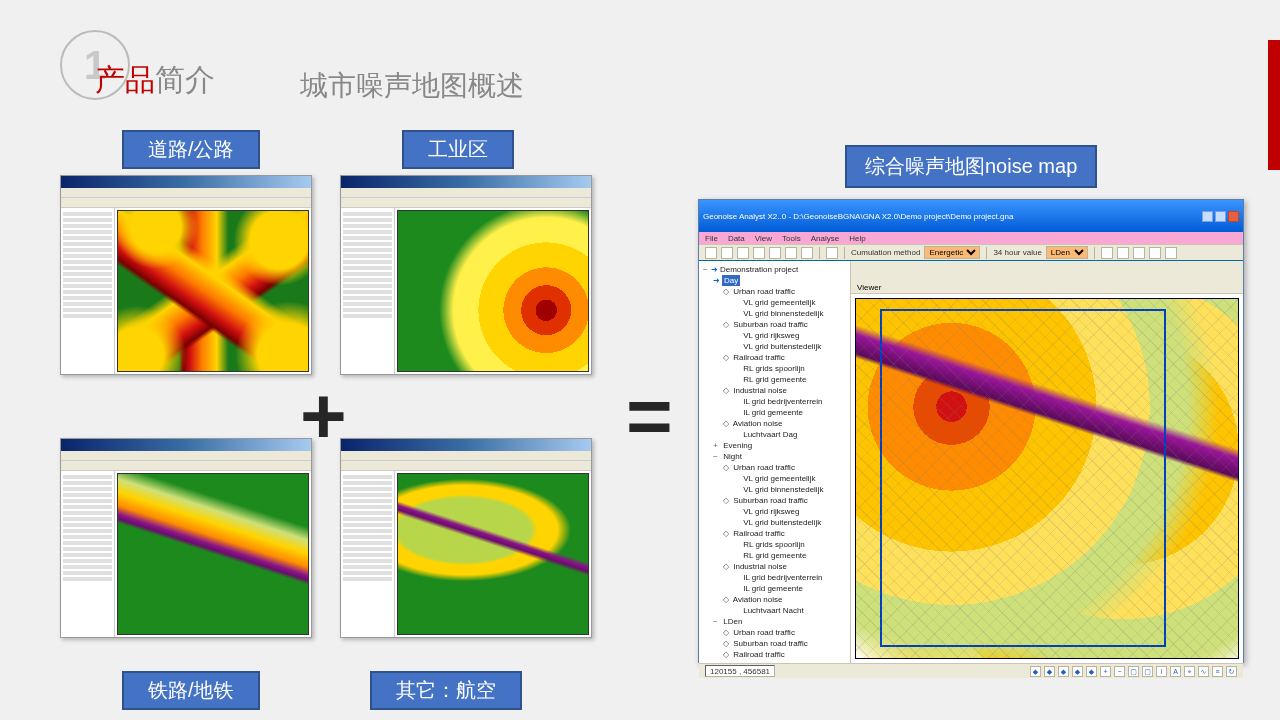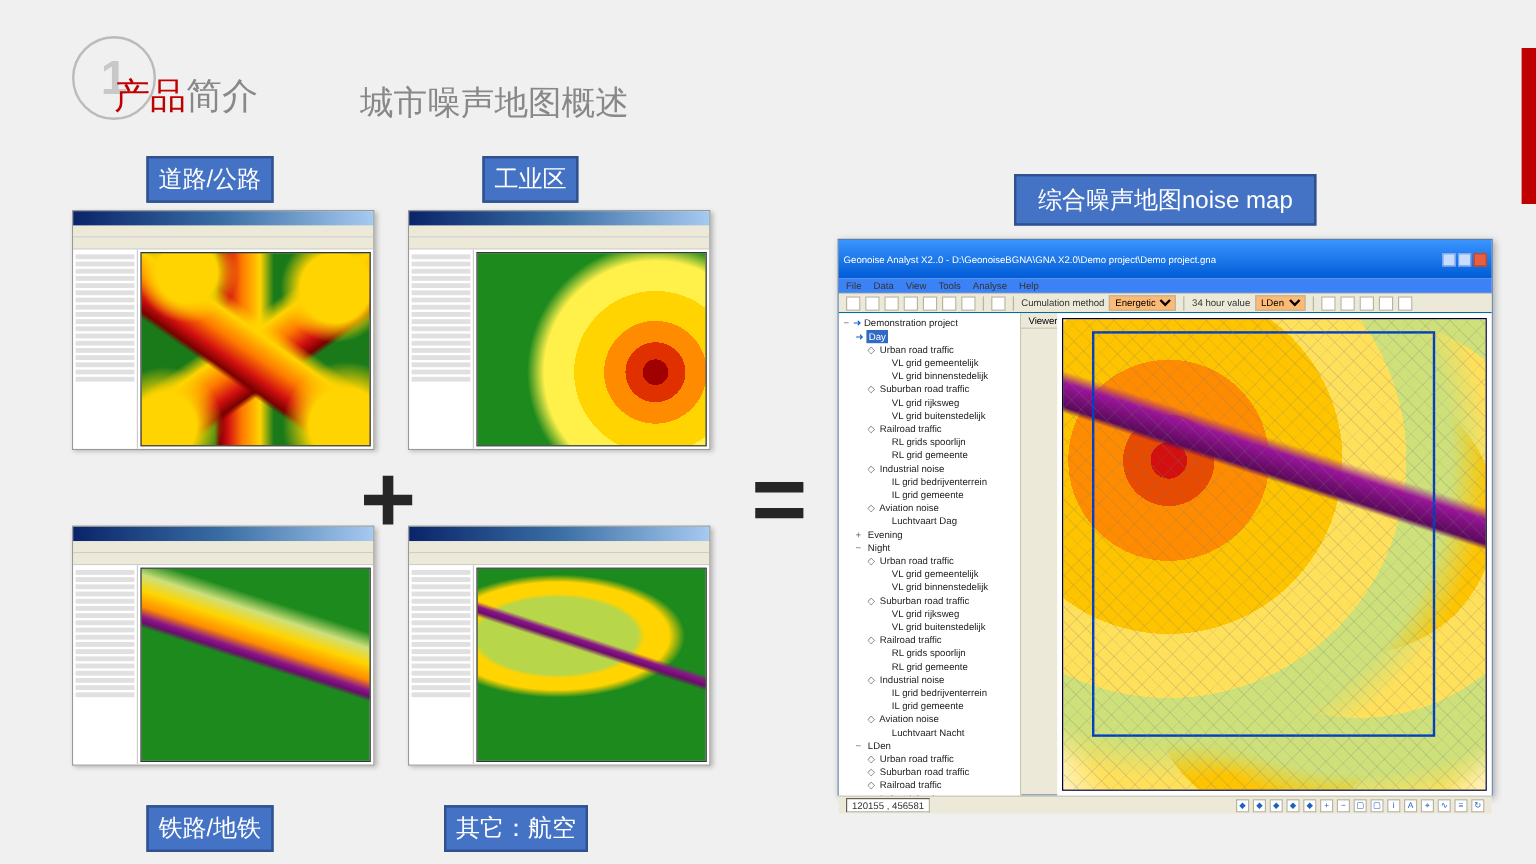--- a/index.html
+++ b/index.html
@@ -53,21 +53,21 @@
     left: 300px;
     top: 67px;
     font-size: 28px;
     color: #888;
   }
   .tag {
     background: #4472c4;
     border: 2px solid #2f528f;
     color: #fff;
     font-size: 20px;
-    padding: 4px 8px;
+    padding: 4px 24px;
     text-align: center;
     display: inline-block;
   }
   .tag-road   { position: absolute; left: 122px; top: 130px; }
   .tag-ind    { position: absolute; left: 402px; top: 130px; }
   .tag-rail   { position: absolute; left: 122px; top: 671px; }
   .tag-other  { position: absolute; left: 370px; top: 671px; }
   .tag-result { position: absolute; left: 845px; top: 145px; padding: 6px 18px; }
 
   .thumb {
@@ -185,21 +185,21 @@
     padding: 16px 4px;
     color: #fff;
     font-size: 8px;
     justify-content: space-between;
   }
   .win-buttons { display: flex; gap: 2px; }
   .win-buttons div { width: 11px; height: 11px; background: #c8dcff; border: 1px solid #7aa0e8; }
   .win-buttons .close { background: #e86040; border-color: #c04428; }
   .big-menubar {
     height: 13px;
-    background: #3b82f6;
+    background: #f9a8d4;
     border-bottom: 1px solid #c9c6b6;
     font-size: 8px;
     color: #333;
     display: flex;
     gap: 10px;
     padding: 0 6px;
     align-items: center;
   }
   .big-toolbar1 {
     height: 16px;
@@ -228,21 +228,21 @@
     overflow: hidden;
   }
   .big-tree .trow { white-space: nowrap; line-height: 11px; }
   .big-tree .l0 { }
   .big-tree .l1 { padding-left: 10px; }
   .big-tree .l2 { padding-left: 20px; }
   .big-tree .l3 { padding-left: 30px; }
   .big-tree .sel { background: #316ac5; color: #fff; display: inline-block; padding: 0 2px; }
   .big-tree .exp { color: #666; display: inline-block; width: 8px; }
   .big-tree .arrow { color: #1060d0; }
-  .big-viewer-wrap { flex: 1; display: flex; flex-direction: row; }
+  .big-viewer-wrap { flex: 1; display: flex; flex-direction: column; margin-top: 20px; }
   .big-viewer-tab {
     height: 13px;
     background: #ece9d8;
     border-bottom: 1px solid #c9c6b6;
     font-size: 8px;
     padding-left: 6px;
     line-height: 13px;
   }
   .big-viewer {
     flex: 1;

